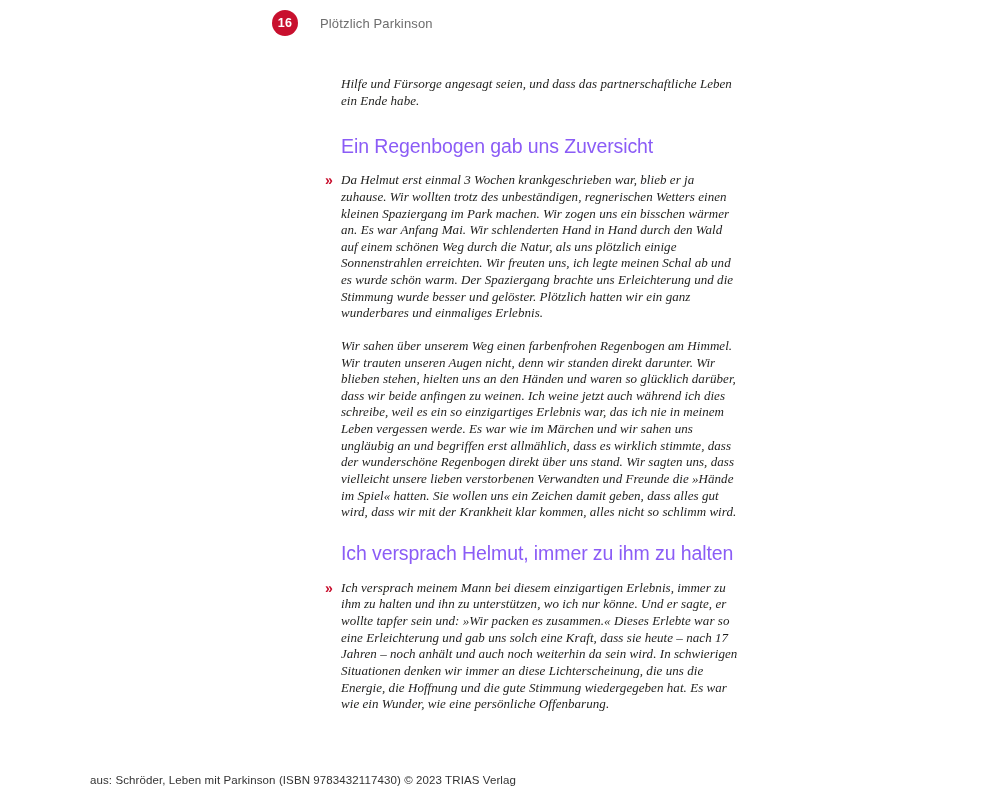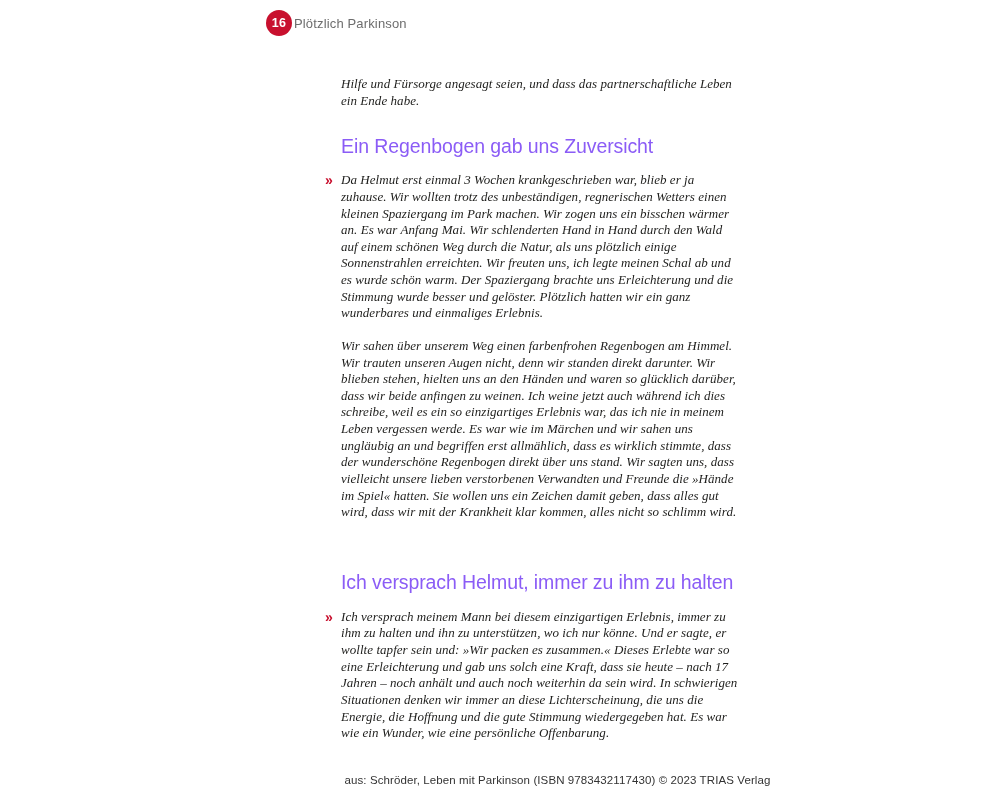--- a/index.html
+++ b/index.html
@@ -13,24 +13,24 @@
     font-family: "Liberation Serif", serif;
     color: #1a1a1a;
     overflow: hidden;
     position: relative;
   }
 
   
   .running-head {
     position: absolute;
     top: 10px;
-    left: 266px;
+    left: 272px;
     display: flex;
     align-items: center;
-    gap: 2px;
+    gap: 22px;
     text-align: right;
   }
   .page-number-badge {
     width: 26px;
     height: 26px;
     border-radius: 50%;
     background: #c8102e;
     color: #ffffff;
     font-family: "Liberation Sans", sans-serif;
     font-size: 12.5px;
@@ -72,21 +72,21 @@
     font-size: 19.5px;
     color: #8b5cf6;
     letter-spacing: -0.1px;
   }
 
   .heading-block {
     margin-top: 26px;
     margin-bottom: 14px;
   }
   .heading-block.second {
-    margin-top: 50px;
+    margin-top: 21px;
     margin-bottom: 15px;
   }
 
   
   .marked-para {
     position: relative;
   }
   .chevron-marker {
     position: absolute;
     left: -16px;
@@ -102,26 +102,25 @@
   .gap-block {
     height: 16px;
   }
 
   
   .footer-source {
     position: absolute;
     left: 0;
     right: 0;
     bottom: 14px;
-    text-align: center;
     font-family: "Liberation Sans", sans-serif;
     font-size: 11.5px;
     color: #333333;
     letter-spacing: 0.1px;
-    padding-left: 115px;
+    padding-left: 90px;
   }
 </style>
 </head>
 <body>
 
 <div class="running-head">
   <div class="page-number-badge">16</div>
   <div class="running-head-title">Plötzlich Parkinson</div>
 </div>
 

